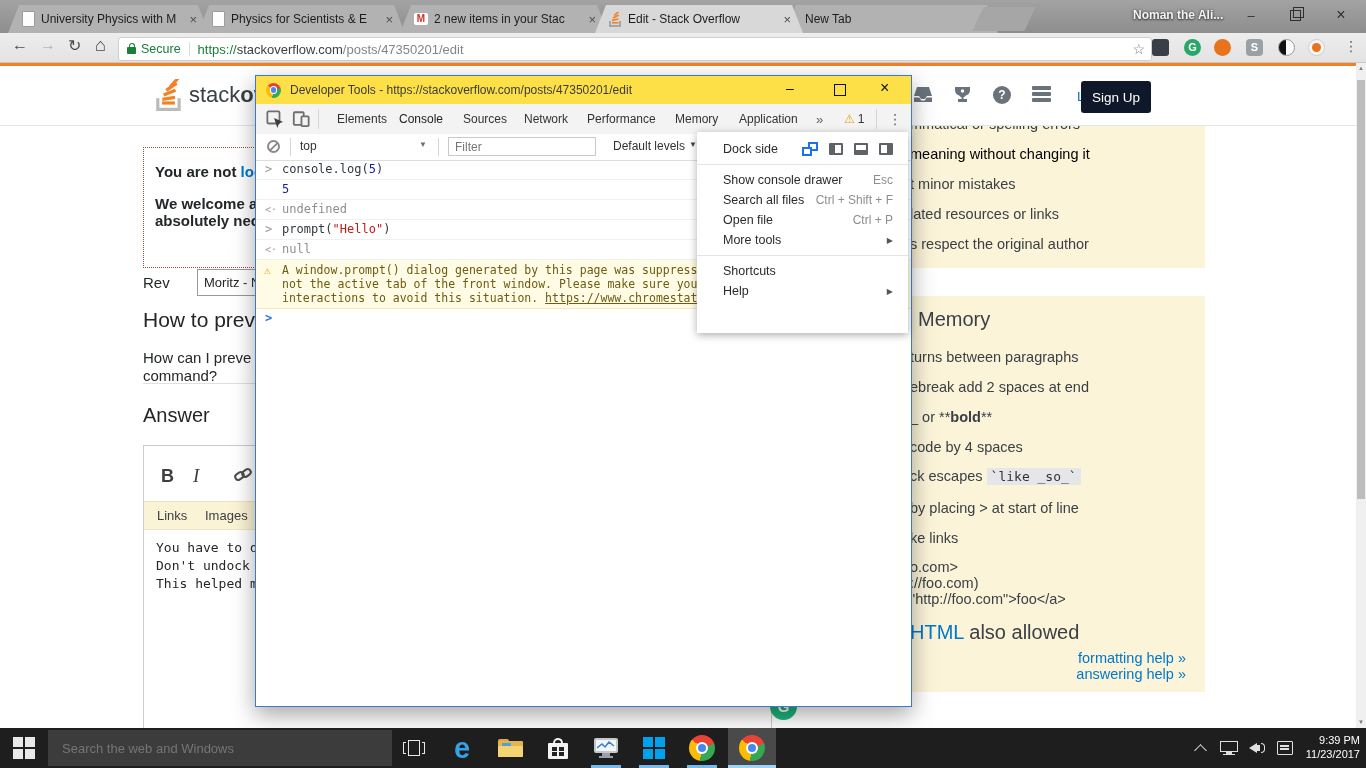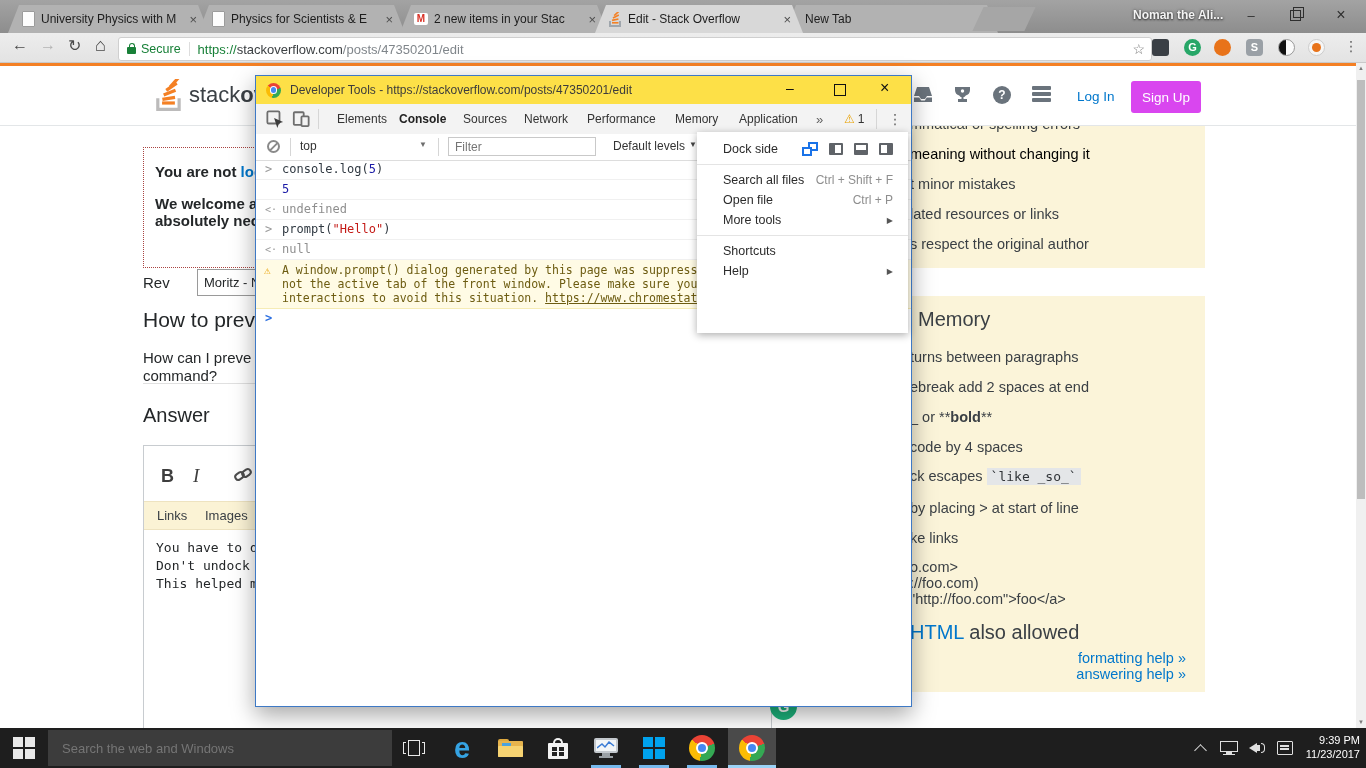--- a/index.html
+++ b/index.html
@@ -130,21 +130,21 @@
         <path fill="#6a737c" d="M2 2h15v3.2c0 2.6-1.8 4.7-4.2 5.2-.5.9-1.2 1.5-2.3 1.7v1.9h3.5V17H5v-3h3.5v-1.9c-1.1-.2-1.8-.8-2.3-1.7C3.8 9.9 2 7.8 2 5.2z"></path>
         <circle cx="9.5" cy="6" r="1.7" fill="#fff"></circle>
       </svg>
     <div class="abs" style="left:993px;top:20px;width:18px;height:18px;border-radius:50%;background:#6a737c;color:#fff;font-size:12px;font-weight:bold;text-align:center;line-height:18px">?</div>
     <div class="abs" style="left:1032px;top:20px">
       <div style="width:19px;height:4px;background:#6a737c;border-radius:1px;margin-bottom:2px"></div>
       <div style="width:19px;height:4px;background:#6a737c;border-radius:1px;margin-bottom:2px"></div>
       <div style="width:19px;height:4px;background:#6a737c;border-radius:1px"></div>
     </div>
     <a class="abs so-link" style="left:1077px;top:23px;font-size:13.5px;text-decoration:none">Log In</a>
-    <div class="abs" style="left:1131px;top:15px;width:70px;height:32px;background:#d946ef;border-radius:3px;color:#fff;font-size:13.5px;display:flex;align-items:center;justify-content:center">Sign Up</div>
+    <div class="abs" style="left:1081px;top:15px;width:70px;height:32px;background:#0f172a;border-radius:3px;color:#fff;font-size:13.5px;display:flex;align-items:center;justify-content:center">Sign Up</div>
   </div>
 
   <div class="abs" style="left:143px;top:147px;width:627px;height:119px;border:1.5px dotted #a94442;background:#fff;z-index:1"></div>
   <div class="abs" style="left:155px;top:163px;font-size:15px;font-weight:bold;color:#242729;z-index:1"><span>You are not </span><span class="so-link">logg</span></div>
   <div class="abs" style="left:155px;top:195px;font-size:15px;font-weight:bold;color:#242729;z-index:1">We welcome all</div>
   <div class="abs" style="left:155px;top:212px;font-size:15px;font-weight:bold;color:#242729;z-index:1">absolutely nece</div>
 
   <div class="abs" style="left:143px;top:274px;font-size:15px;color:#242729;z-index:1">Rev</div>
   <div class="abs" style="left:197px;top:269px;width:90px;height:25px;border:1px solid #9a9a9a;background:#fff;font-size:13px;color:#242729;display:flex;align-items:center;padding-left:6px;z-index:1">
       <span>Moritz - N</span>
@@ -262,21 +262,21 @@
       <svg style="position:absolute;left:10px;top:6px" width="18" height="18" viewBox="0 0 20 20">
           <rect x="1.5" y="1.5" width="13.5" height="13.5" rx="1.5" fill="none" stroke="#6e6e6e" stroke-width="2"></rect>
           <path d="M9 9l10 4.2-4.6 1.6L12.6 20z" fill="#3c3c3c"></path>
         </svg>
       <svg style="position:absolute;left:36px;top:6px" width="18" height="18" viewBox="0 0 20 20">
           <rect x="2" y="2.5" width="11" height="14" rx="1" fill="none" stroke="#6e6e6e" stroke-width="2"></rect>
           <rect x="10.5" y="7" width="8" height="11" rx="1" fill="#f3f3f3" stroke="#6e6e6e" stroke-width="2"></rect>
         </svg>
       <span class="vsep" style="left:62px;top:5px;height:20px"></span>
       <span class="dt-tab" style="left:81px">Elements</span>
-      <span class="dt-tab active" style="left:143px;font-weight:bold">Console</span>
+      <span class="dt-tab active" style="left:143px;font-weight:normal">Console</span>
       <span class="dt-tab" style="left:207px">Sources</span>
       <span class="dt-tab" style="left:268px">Network</span>
       <span class="dt-tab" style="left:331px">Performance</span>
       <span class="dt-tab" style="left:419px">Memory</span>
       <span class="dt-tab" style="left:483px">Application</span>
       <span class="dt-tab" style="left:560px;font-size:13px;color:#5f5f5f">»</span>
       <span class="dt-tab" style="left:588px">
           <span style="color:#e8a100;font-size:12px;margin-right:3px">⚠</span>
           <span>1</span>
         </span>
@@ -316,20 +316,24 @@
       <span>Dock side</span>
       <span style="margin-left:auto;display:flex;gap:11px;align-items:center">
         <span class="undock-ic"></span>
         <span class="dock-ic dock-left"></span>
         <span class="dock-ic dock-bottom"></span>
         <span class="dock-ic dock-right"></span>
       </span>
     </div>
     <div class="msep"></div>
     <div class="mrow">
+        <span>Show console drawer</span>
+        <span class="msc">Esc</span>
+      </div>
+    <div class="mrow">
         <span>Search all files</span>
         <span class="msc">Ctrl + Shift + F</span>
       </div>
     <div class="mrow">
         <span>Open file</span>
         <span class="msc">Ctrl + P</span>
       </div>
     <div class="mrow">
         <span>More tools</span>
         <span class="marrow">▶</span>

